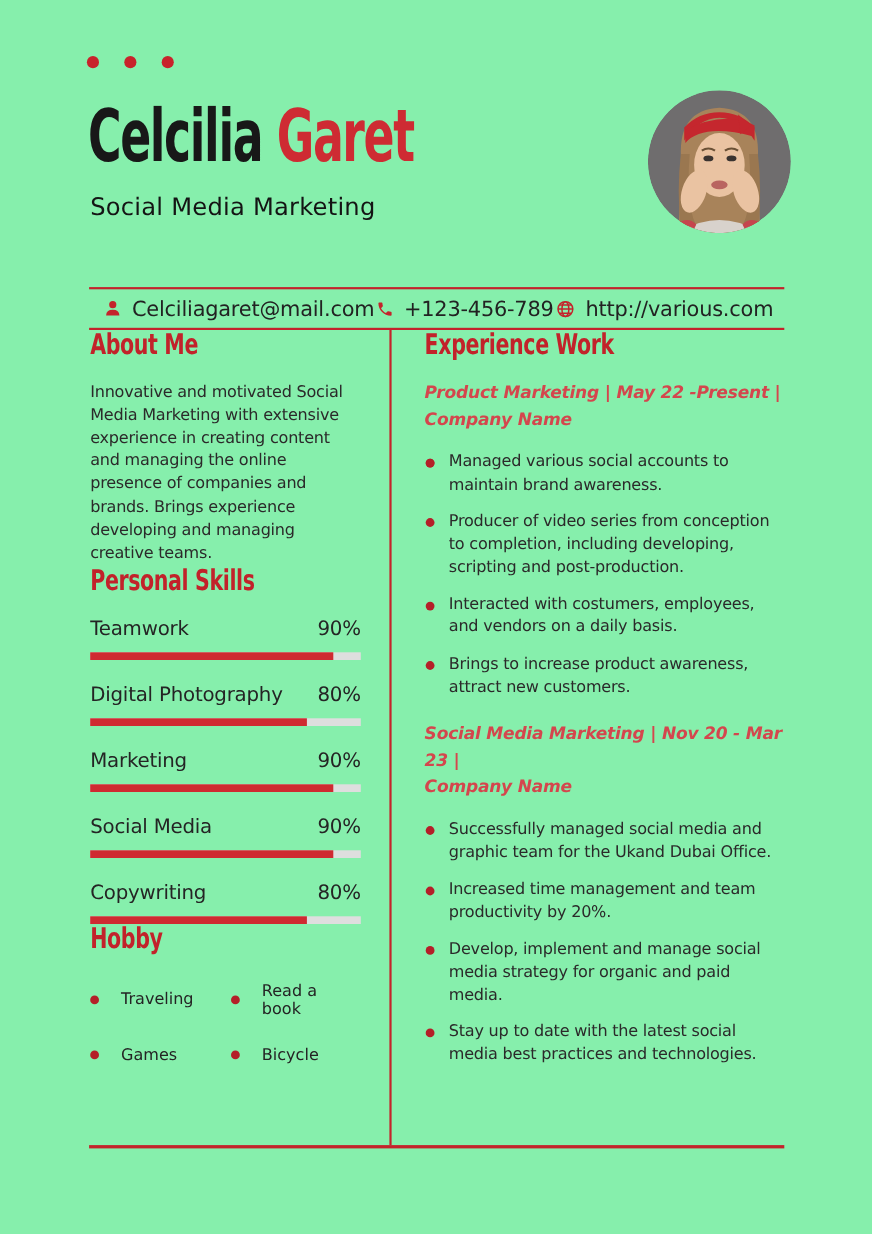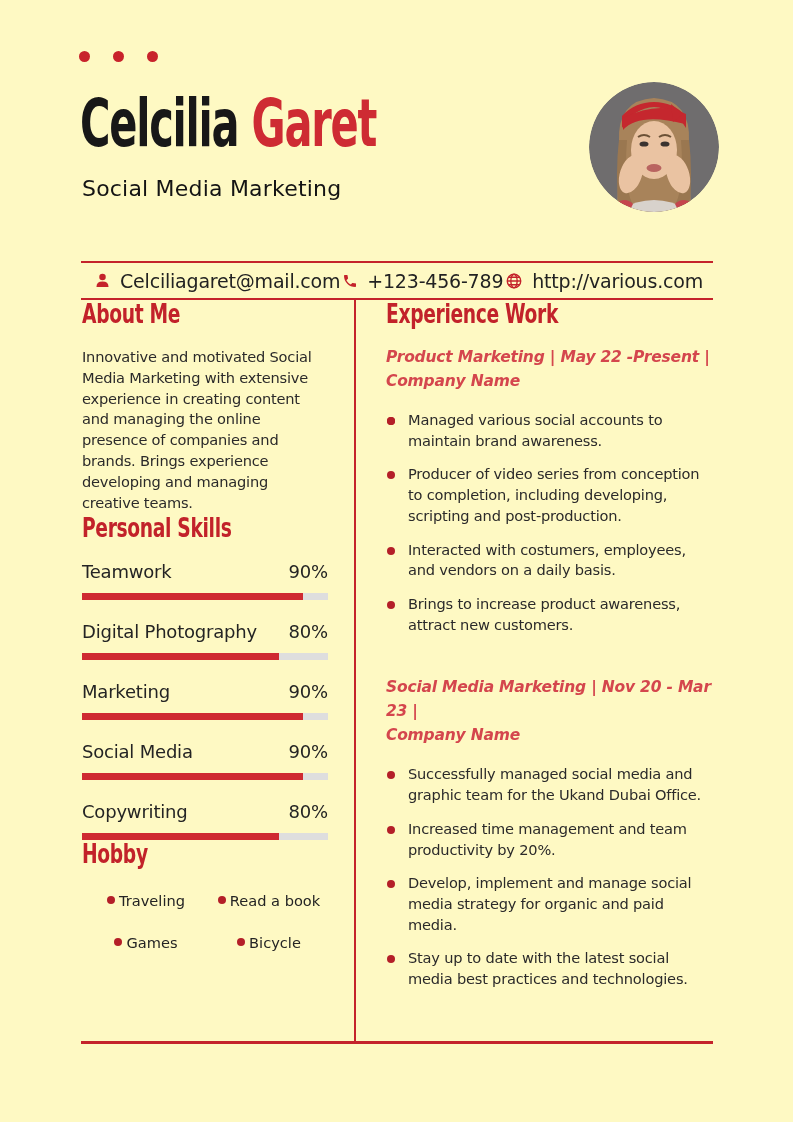--- a/index.html
+++ b/index.html
@@ -1,16 +1,16 @@
 <!DOCTYPE html>
 <html><head>
 <meta charset="utf-8">
 <style>
   html,body{margin:0;padding:0;background:#ffffff;}
-  .page{position:relative;width:793px;height:1122px;background:#fef9c3;overflow:hidden;
+  .page{position:relative;width:793px;height:1122px;background:#86efac;overflow:hidden;
         font-family:"DejaVu Sans","Liberation Sans",sans-serif;color:#2e2d2d;}
 
   
   .dots{position:absolute;left:79px;top:51px;display:flex;gap:23px;}
   .dots .dot{width:11px;height:11px;border-radius:50%;background:#c8232b;}
 
   
   .name{position:absolute;left:80px;top:88px;font-size:66px;font-weight:800;letter-spacing:-2px;
         white-space:nowrap;transform:scaleX(.63);transform-origin:0 50%;color:#181818;line-height:1.1;}
   .name .last{color:#ce2b33;}
@@ -43,28 +43,28 @@
   .skills{margin-top:10px;}
   .skill{margin-top:17px;}
   .skill-head{display:flex;justify-content:space-between;align-items:flex-end;
               font-size:18px;color:#242424;letter-spacing:-.2px;}
   .track{margin-top:11px;width:246px;height:7px;background:#dedede;}
   .fill{height:100%;background:#cf2a31;}
   .skill + .skill{margin-top:21px;}
 
   .sec-hobby{margin-top:31px;}
   .hobby-grid{margin-top:22px;display:grid;grid-template-columns:128px 1fr;row-gap:25px;}
-  .hobby-item{display:flex;align-items:center;gap:4px;font-size:14.6px;color:#242424;justify-content:center;}
+  .hobby-item{display:flex;align-items:center;gap:20px;font-size:14.6px;color:#242424;}
   .rdot{width:8px;height:8px;border-radius:50%;background:#b41f28;flex:0 0 auto;}
 
   .sec-exp{margin-top:27px;}
   .job-title{margin:0;font-size:15.5px;font-style:italic;font-weight:600;color:#d4464d;
              line-height:1.55;letter-spacing:-.2px;}
   .job1 .job-title{margin-top:15px;}
-  .job2 .job-title{margin-top:40px;}
+  .job2 .job-title{margin-top:20px;}
   .job-line{display:block;}
   ul.bullets{list-style:none;margin:17px 0 0 0;padding:0;}
   ul.bullets li{position:relative;padding-left:22px;margin-bottom:13px;
                 font-size:14.6px;line-height:1.42;color:#2b2a2a;letter-spacing:-.2px;}
   ul.bullets li .rdot{position:absolute;left:1px;top:7px;}
 </style>
 </head>
 <body>
 
 <div class="page">

